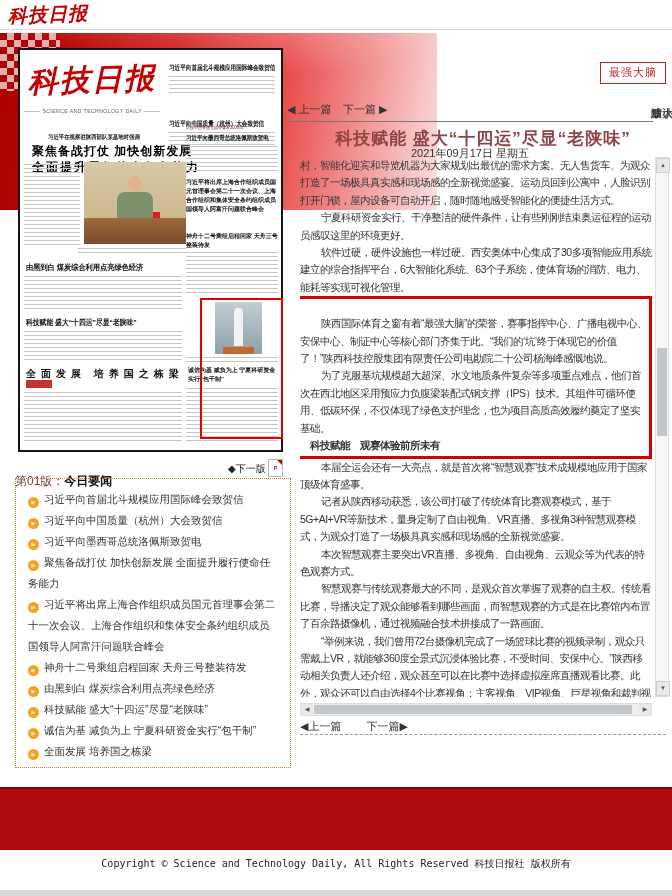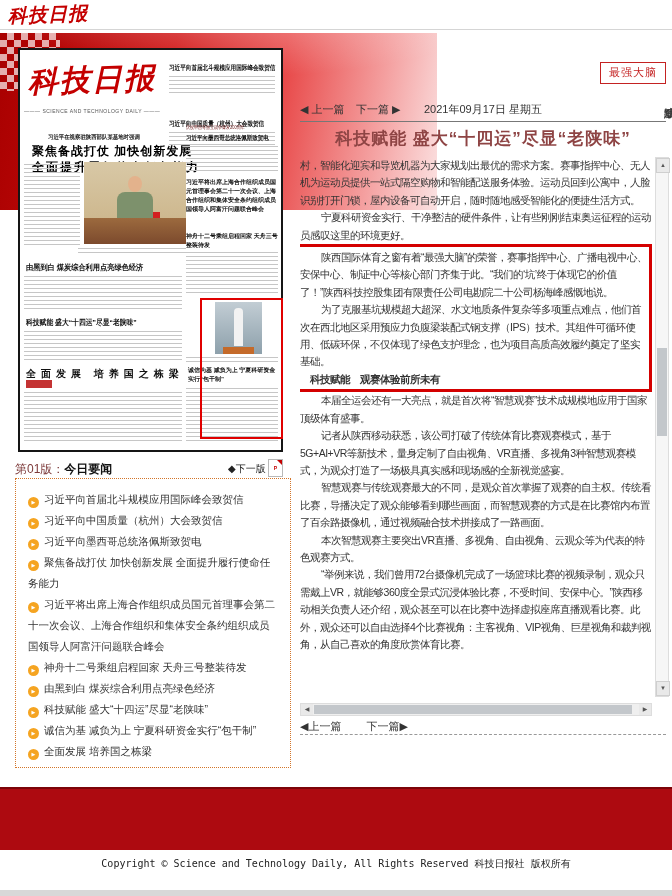--- a/index.html
+++ b/index.html
@@ -43,36 +43,36 @@
   .np-rocket::after{content:"";position:absolute;left:19px;top:6px;width:9px;height:38px;background:#f2f2f2;border-radius:4px 4px 0 0;}
   .np-rocket::before{content:"";position:absolute;left:8px;bottom:0;width:31px;height:7px;background:#c46a2a;}
   .np-redtag{left:6px;top:330px;width:26px;height:8px;background:#c43333;}
   .fl{background:repeating-linear-gradient(to bottom,#c6c6c6 0 1px,transparent 1px 4px);}
   .np-hlbox{left:180px;top:248px;width:79px;height:137px;border:2px solid #e00000;background:transparent;}
 
   
   .nav-btn{position:absolute;right:6px;top:62px;padding:2px 8px 3px;border:1px solid #c42222;color:#c42222;font-size:11px;letter-spacing:1px;background:#fff;cursor:pointer;}
 
   
-  .art-head{position:absolute;left:300px;top:100px;width:366px;height:21px;border-bottom:1px solid #777;font-size:11px;color:#333;}
+  .art-head{position:absolute;left:287px;top:100px;width:366px;height:21px;border-bottom:1px solid #777;font-size:11px;color:#333;}
   .art-head span{position:absolute;top:2px;white-space:nowrap;}
   .ah-prev{left:0;}
   .ah-next{left:56px;}
-  .ah-date{left:124px;}
+  .ah-date{left:124px;margin-top:44px;}
   .ah-zoom{right:2px;}
   .zi{font-size:12px;color:#444;margin:0 6px 0 1px;}
 
   .art-title{position:absolute;left:300px;top:127px;width:366px;text-align:center;font-size:17px;font-weight:bold;color:#8e4444;letter-spacing:1px;white-space:nowrap;}
 
   
   .art-body{position:absolute;left:300px;top:157px;width:352px;height:540px;overflow:hidden;font-size:10.5px;letter-spacing:-.5px;line-height:17.4px;color:#333;}
   .art-body p{margin:0;text-indent:21px;}
   .art-body p.cont{text-indent:0;}
   .art-body .sub{font-weight:bold;text-indent:10px;}
-  .hl{border:3px solid #d40000;margin-left:-8px;padding:2px 2px 1px 5px;}
+  .hl{border:3px solid #d40000;margin-left:-8px;padding:16px 2px 1px 5px;}
 
   
   .vscroll{position:absolute;left:655px;top:157px;width:14px;height:540px;background:#f6f6f6;border:1px solid #ddd;box-sizing:border-box;}
   .sb-btn{position:absolute;left:0;width:12px;height:13px;background:#e9e9e9;border:1px solid #cfcfcf;font-size:6px;color:#555;text-align:center;line-height:13px;}
   .sb-up{top:0;}
   .sb-dn{bottom:0;}
   .v-thumb{position:absolute;left:1px;top:190px;width:10px;height:88px;background:#c3c7cb;}
 
   
   .hscroll{position:absolute;left:300px;top:703px;width:352px;height:13px;background:#efefef;border:1px solid #ddd;box-sizing:border-box;}
@@ -81,21 +81,21 @@
   .hs-r{right:0;}
   .h-thumb{position:absolute;left:13px;top:1px;width:318px;height:9px;background:#c3c7cb;}
 
   
   .pager{position:absolute;left:300px;top:719px;font-size:11px;color:#333;}
   .pager span{margin-right:22px;cursor:pointer;}
   .dashline{position:absolute;left:300px;top:734px;width:366px;border-top:1px dashed #999;}
 
   
   .edition{position:absolute;left:15px;top:461px;width:276px;height:17px;font-size:12px;color:#333;}
-  .ed-label{position:absolute;left:0;top:0;color:#7d3a3a;}
+  .ed-label{position:absolute;left:0;top:12px;color:#7d3a3a;}
   .ed-name{font-weight:bold;color:#111;}
   .ed-next{position:absolute;left:213px;top:1px;font-size:10px;cursor:pointer;color:#222;}
   .pdf-icon{position:absolute;left:253px;top:-2px;width:13px;height:16px;background:#fff;border:1px solid #b9b9b9;font-size:5px;font-weight:bold;color:#c40000;text-align:center;line-height:16px;cursor:pointer;}
   .pdf-icon::before{content:"";position:absolute;right:0;top:0;border-style:solid;border-width:0 5px 5px 0;border-color:transparent #c40000 transparent transparent;}
 
   
   .link-box{position:absolute;left:15px;top:478px;width:262px;height:278px;border:1px dotted #d3752a;padding:10px 0 0 12px;}
   .li{display:block;width:250px;font-size:10.5px;line-height:21px;color:#333;cursor:pointer;}
   .blt{display:inline-block;width:11px;height:11px;border-radius:50%;background:#f5a421;color:#fff;font-size:5px;text-align:center;line-height:11px;vertical-align:-1px;margin-right:5px;}
 
@@ -173,31 +173,32 @@
       <span>
           <span>默认</span>
           <span class="zi">○</span>
         </span>
     </span>
   </div>
 
   <div class="art-title">科技赋能 盛大“十四运”尽显“老陕味”</div>
 
   <div class="art-body">
-    <p class="cont">村，智能化迎宾和导览机器为大家规划出最优的需求方案。赛事指挥中心、无人机为运动员提供一站式隔空购物和智能配送服务体验。运动员回到公寓中，人脸识别打开门锁，屋内设备可自动开启，随时随地感受智能化的便捷生活方式。</p>
+    <p class="cont">村，智能化迎宾和导览机器为大家规划出最优的需求方案。无人售货车、为观众打造了一场极具真实感和现场感的全新视觉盛宴。运动员回到公寓中，人脸识别打开门锁，屋内设备可自动开启，随时随地感受智能化的便捷生活方式。</p>
     <p>宁夏科研资金实行、干净整洁的硬件条件，让有些刚刚结束奥运征程的运动员感叹这里的环境更好。</p>
+    <p>软件过硬，硬件设施也一样过硬。西安奥体中心集成了30多项智能应用系统建立的综合指挥平台，6大智能化系统、63个子系统，使体育场的消防、电力、能耗等实现可视化管理。</p>
     <div class="hl">
       <p>陕西国际体育之窗有着“最强大脑”的荣誉，赛事指挥中心、广播电视中心、安保中心、制证中心等核心部门齐集于此。“我们的‘坑’终于体现它的价值了！”陕西科技控股集团有限责任公司电勘院二十公司杨海峰感慨地说。</p>
       <p>为了克服基坑规模超大超深、水文地质条件复杂等多项重点难点，他们首次在西北地区采用预应力负腹梁装配式钢支撑（IPS）技术。其组件可循环使用、低碳环保，不仅体现了绿色支护理念，也为项目高质高效履约奠定了坚实基础。</p>
       <p class="sub">科技赋能　观赛体验前所未有</p>
     </div>
     <p>本届全运会还有一大亮点，就是首次将“智慧观赛”技术成规模地应用于国家顶级体育盛事。</p>
     <p>记者从陕西移动获悉，该公司打破了传统体育比赛观赛模式，基于5G+AI+VR等新技术，量身定制了自由视角、VR直播、多视角3种智慧观赛模式，为观众打造了一场极具真实感和现场感的全新视觉盛宴。</p>
+    <p>本次智慧观赛主要突出VR直播、多视角、自由视角、云观众等为代表的特色观赛方式。</p>
     <p>智慧观赛与传统观赛最大的不同，是观众首次掌握了观赛的自主权。传统看比赛，导播决定了观众能够看到哪些画面，而智慧观赛的方式是在比赛馆内布置了百余路摄像机，通过视频融合技术拼接成了一路画面。</p>
-    <p>本次智慧观赛主要突出VR直播、多视角、自由视角、云观众等为代表的特色观赛方式。</p>
     <p>“举例来说，我们曾用72台摄像机完成了一场篮球比赛的视频录制，观众只需戴上VR，就能够360度全景式沉浸体验比赛，不受时间、安保中心。”陕西移动相关负责人还介绍，观众甚至可以在比赛中选择虚拟座席直播观看比赛。此外，观众还可以自由选择4个比赛视角：主客视角、VIP视角、巨星视角和裁判视角，从自己喜欢的角度欣赏体育比赛。</p>
 
   </div>
 
   <div class="vscroll">
     <div class="sb-btn sb-up">▲</div>
     <div class="v-thumb"></div>
     <div class="sb-btn sb-dn">▼</div>
   </div>
 

